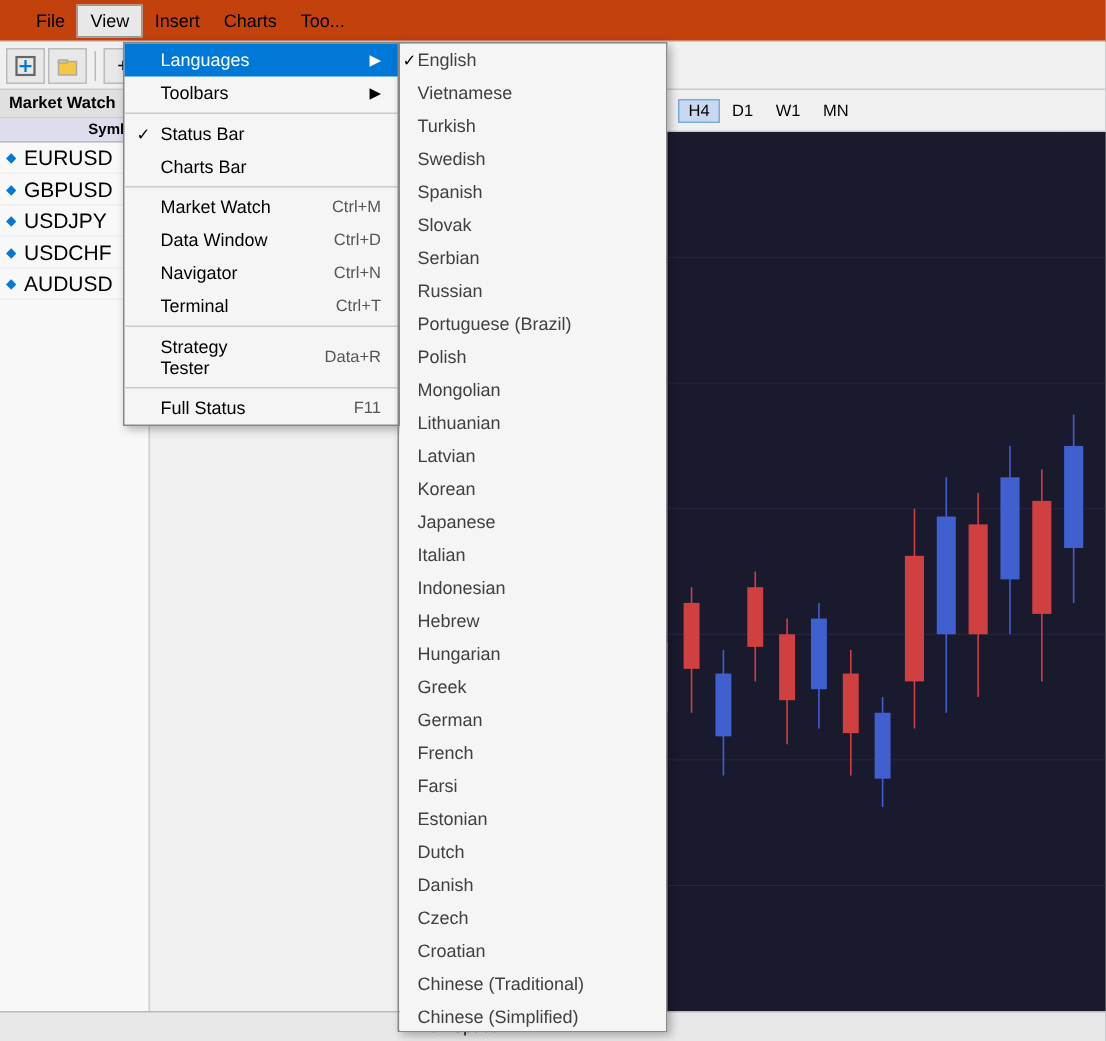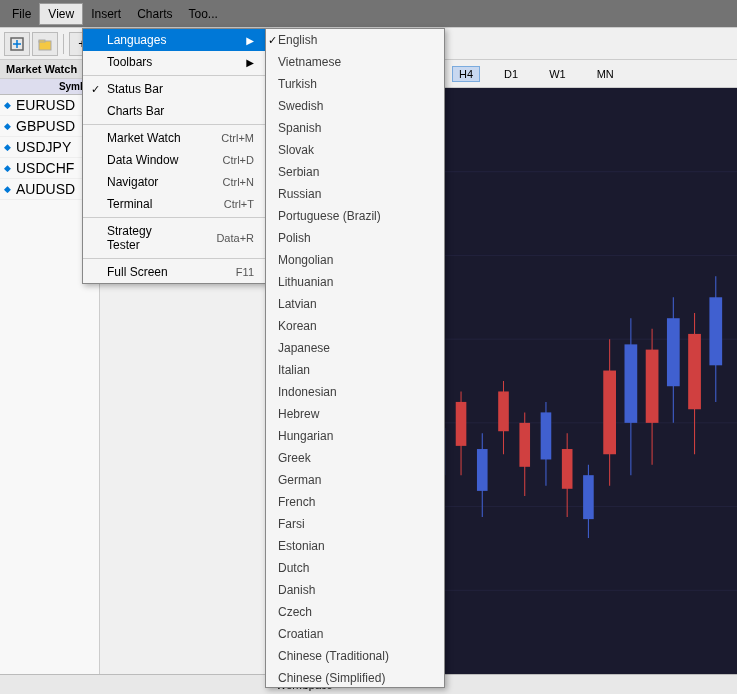--- a/index.html
+++ b/index.html
@@ -16,26 +16,26 @@
     
     .app-window {
       width: 737px;
       height: 694px;
       background: #f0f0f0;
       position: relative;
     }
 
     
     .menubar {
-      background: #737373;
+      background: #c2410c;
       height: 28px;
       display: flex;
       align-items: center;
       border-bottom: 1px solid #ccc;
-      padding: 0 4px;
+      padding: 0 16px;
     }
     .menu-item {
       padding: 3px 8px;
       cursor: pointer;
       font-size: 12px;
       color: #000;
     }
     .menu-view {
       background: #e8e8e8;
       border: 1px solid #999;
@@ -410,21 +410,21 @@
       <div class="toolbar2-btn" style="width:20px;height:18px;font-size:8px;">↕</div>
       <div class="toolbar2-btn" style="width:20px;height:18px;font-size:8px;">↗</div>
       <div class="toolbar2-btn" style="width:20px;height:18px;font-size:8px;">⌇</div>
       <div class="toolbar-separator"></div>
       <div class="toolbar2-btn" style="width:20px;height:18px;font-size:9px;">🔍</div>
       <div class="toolbar2-btn" style="width:20px;height:18px;font-size:9px;">🔎</div>
       <div class="toolbar-separator"></div>
       <div class="toolbar2-btn" style="width:20px;height:18px;font-size:9px;">↩</div>
       <div class="toolbar2-btn" style="width:20px;height:18px;font-size:9px;">↪</div>
     </div>
-    <div style="display:flex;gap:17px;align-items:center;margin-left:6px;">
+    <div style="display:flex;gap:1px;align-items:center;margin-left:6px;">
       <div class="tf-btn" style="background:#c8d8f0;border:1px solid #7aabde;">H4</div>
       <div class="tf-btn">D1</div>
       <div class="tf-btn">W1</div>
       <div class="tf-btn">MN</div>
     </div>
   </div>
 
   <div class="chart-area" style="position:absolute;top:88px;left:270px;right:0;bottom:20px;background:#1a1a2e;">
     <svg width="100%" height="100%" viewBox="0 0 440 560" preserveAspectRatio="none">
 
@@ -535,21 +535,21 @@
       <span>Terminal</span>
       <span class="shortcut">Ctrl+T</span>
     </div>
     <div class="dropdown-separator"></div>
     <div class="dropdown-item">
       <span>Strategy Tester</span>
       <span class="shortcut">Data+R</span>
     </div>
     <div class="dropdown-separator"></div>
     <div class="dropdown-item">
-      <span>Full Screen</span>
+      <span>Full Status</span>
       <span class="shortcut">F11</span>
     </div>
   </div>
 
   <div class="languages-submenu">
     <div class="lang-item selected">
       <span>English</span>
     </div>
     <div class="lang-item">
       <span>Vietnamese</span>

